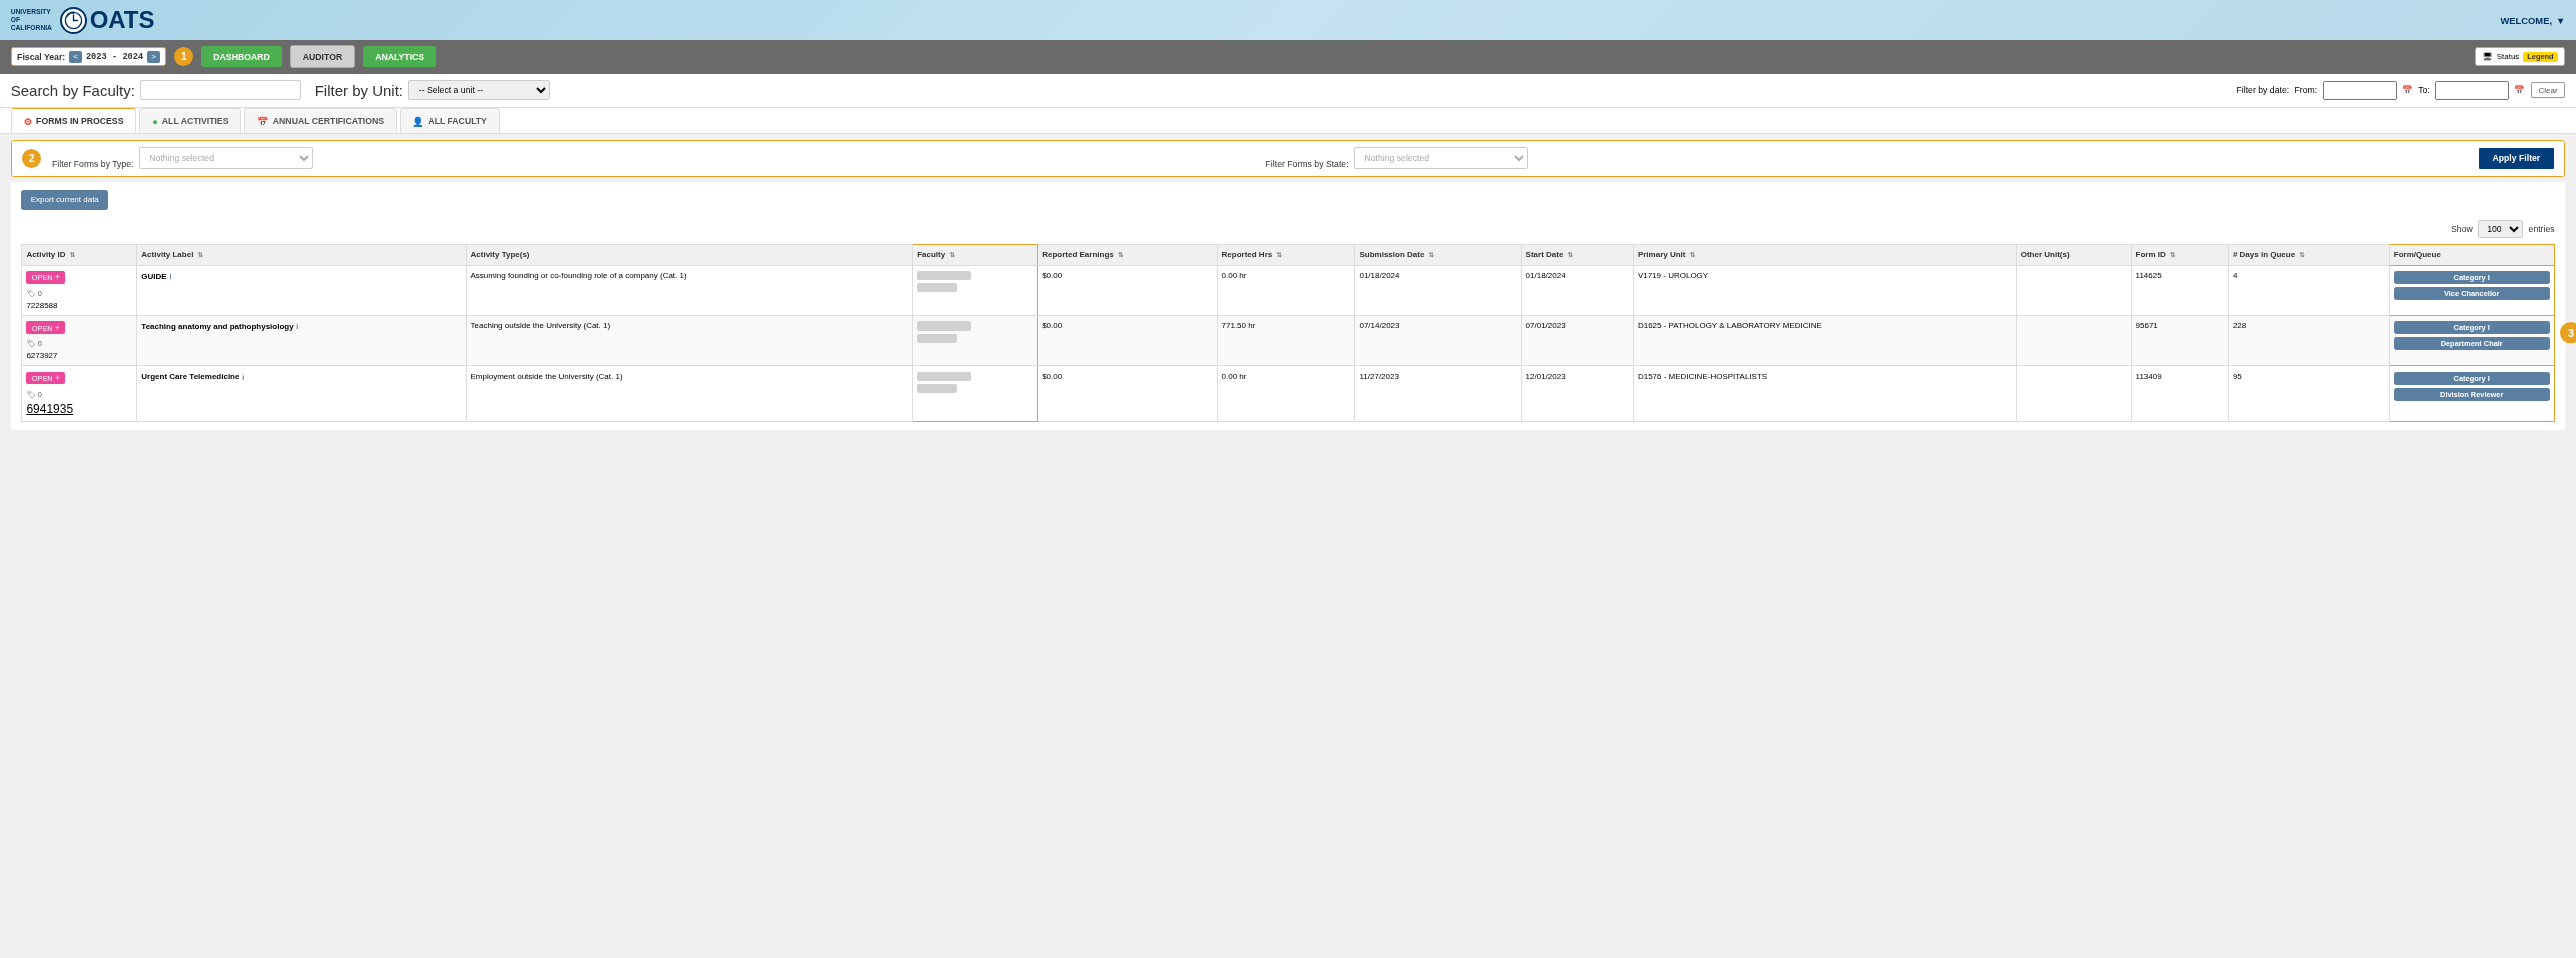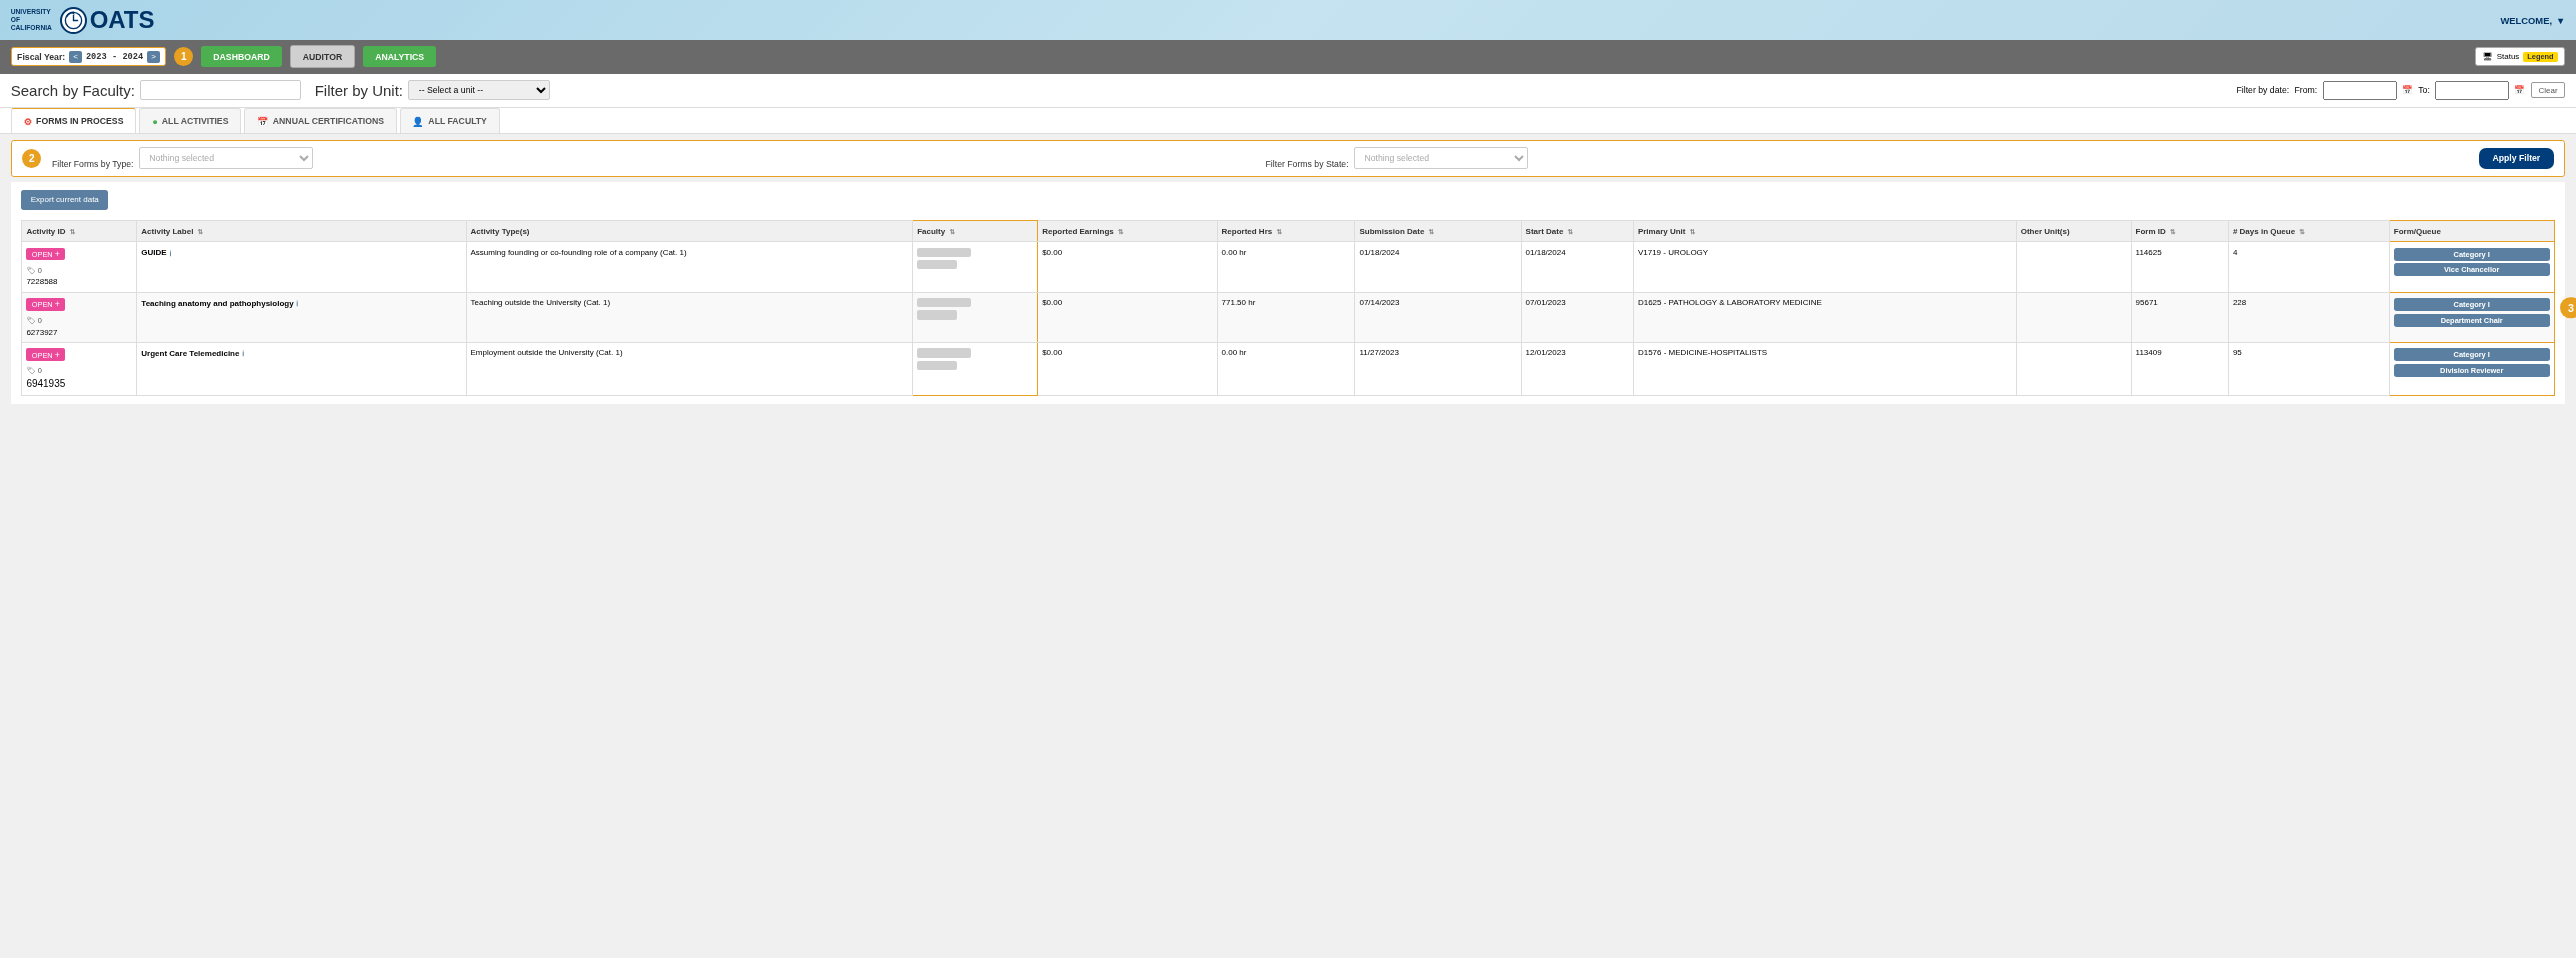--- a/index.html
+++ b/index.html
@@ -42,21 +42,21 @@
     .tab { padding: 6.7px 12px; cursor: pointer; font-size: 8.7px; font-weight: bold; display: flex; align-items: center; gap: 4px; border: 0.7px solid #ddd; border-bottom: none; margin-right: 2.7px; border-radius: 2.7px 2.7px 0 0; background: #f5f5f5; color: #555; }
     .tab.active { background: white; color: #333; border-top: 1.3px solid #e8a020; }
     .tab-icon { font-size: 9.4px; }
 
     
     .filter-row { background: white; padding: 6.7px 10.7px; border: 1.3px solid #e8a020; margin: 5.4px 10.7px; border-radius: 2.7px; display: flex; align-items: center; gap: 10.7px; }
     .filter-step { background: #e8a020; color: white; border-radius: 50%; width: 19px; height: 19px; display: flex; align-items: center; justify-content: center; font-weight: bold; font-size: 10px; flex-shrink: 0; }
     .filter-group { display: flex; align-items: flex-end; gap: 5.4px; flex: 1; }
     .filter-group label { font-size: 8.7px; color: #333; white-space: nowrap; }
     .filter-select { border: 0.7px solid #ccc; border-radius: 2px; padding: 2.7px 5.4px; font-size: 8.7px; height: 21.5px; min-width: 174px; color: #aaa; background: white; }
-    .apply-btn { background: #003d7a; color: white; border: none; border-radius: 7px; padding: 5.4px 13.4px; cursor: pointer; font-size: 8.7px; font-weight: bold; white-space: nowrap; }
+    .apply-btn { background: #003d7a; color: white; border: none; border-radius: 1px; padding: 5.4px 13.4px; cursor: pointer; font-size: 8.7px; font-weight: bold; white-space: nowrap; }
 
     
     .content { background: white; margin: 0 10.7px 10.7px 10.7px; padding: 8px 10.7px; }
     .section-title { font-size: 9.4px; font-weight: bold; color: #333; margin-bottom: 6.7px; }
     .export-btn { background: #5a7fa0; color: white; border: none; border-radius: 2.7px; padding: 5.4px 9.4px; cursor: pointer; font-size: 8px; margin-bottom: 10.7px; }
 
     
     .table-controls { display: flex; justify-content: flex-end; align-items: center; gap: 5.4px; margin-bottom: 5.4px; font-size: 8.7px; color: #333; }
     .entries-select { border: 0.7px solid #ccc; border-radius: 2px; padding: 2px 4px; font-size: 8.7px; }
 
@@ -181,20 +181,27 @@
     <select class="filter-select">
       <option value="" style="color: rgb(170, 170, 170);">Nothing selected</option>
     </select>
   </div>
   <button class="apply-btn">Apply Filter</button>
 </div>
 
 <div class="content">
   <button class="export-btn">Export current data</button>
 
+  <div class="table-controls">
+    <span>Show</span>
+    <select class="entries-select">
+      <option value="" style="color: rgb(170, 170, 170);">100</option>
+    </select>
+    <span>entries</span>
+  </div>
 
   <div style="position:relative;">
 
     <div style="position:absolute;top:50%;right:0;transform:translate(27px,-50%);z-index:10;">
       <div style="background:#e8a020;color:white;border-radius:50%;width:21.5px;height:21.5px;display:flex;align-items:center;justify-content:center;font-weight:bold;font-size:10.7px;">3</div>
     </div>
 
     <table class="data-table">
       <thead>
         <tr>
@@ -305,21 +312,21 @@
         <div style="display:flex;align-items:center;gap:2.7px;">
           <button class="open-btn">
             <span>OPEN</span>
             <span class="open-plus">+</span>
           </button>
         </div>
         <div class="tag-row">
           <span class="tag-icon">🏷</span>
           <span>0</span>
         </div>
-        <div style="font-size:10px;">6941935</div>
+        <div style="font-size:12px;text-decoration:underline;">6941935</div>
       </div>
     </td>
     <td>
       <div class="activity-label">
         Urgent Care Telemedicine
         <span class="info-icon">ℹ</span>
       </div>
     </td>
     <td>
       <span>Employment outside the University (Cat. 1)</span>

